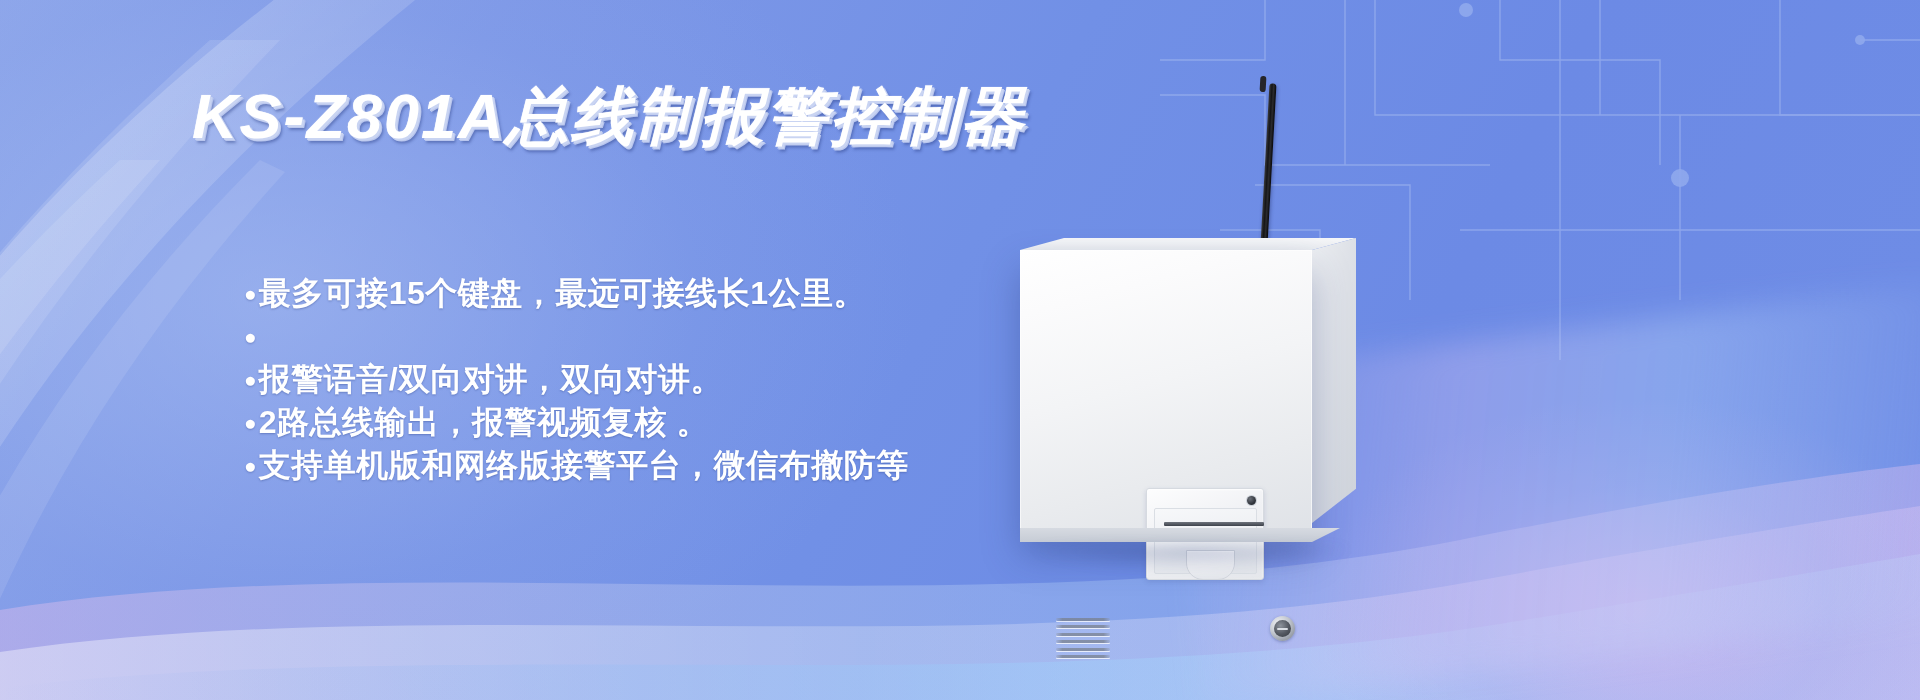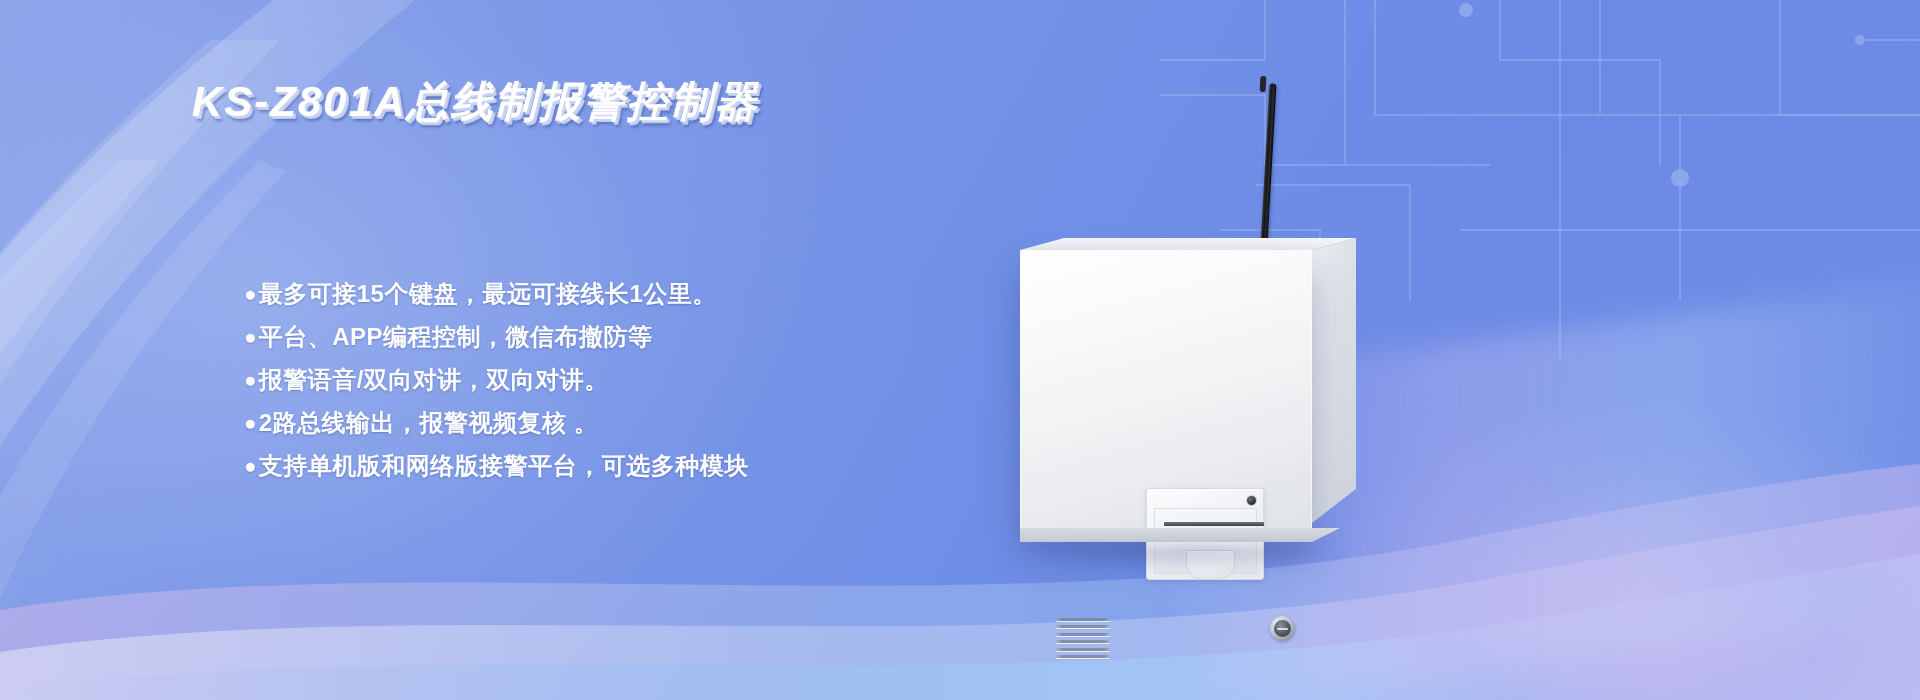--- a/index.html
+++ b/index.html
@@ -51,21 +51,21 @@
     background:linear-gradient(102deg, rgba(255,255,255,0) 0%, rgba(222,200,245,.30) 35%, rgba(186,214,250,.34) 62%, rgba(255,255,255,0) 100%);
     filter:blur(14px);
     transform:rotate(-7deg);
     pointer-events:none;
   }
 
   
   .title{
     position:absolute;
     left:192px; top:74px;
-    font-size:42px;
+    font-size:63px;
     font-weight:bold;
     font-style:italic;
     letter-spacing:2px;
     color:#ffffff;
     white-space:nowrap;
     text-shadow:
        2px 2px 0 #c9d4f2,
        3px 3px 0 #b9c6ee,
        4px 5px 3px rgba(40,60,130,.45),
        0 0 1px rgba(255,255,255,.9);
@@ -86,21 +86,21 @@
   }
   .bullet{
     color:#ffffff;
     font-size:21px;
     line-height:1;
     margin-right:2px;
     text-shadow:0 1px 2px rgba(40,60,130,.35);
   }
   .feature-text{
     color:#ffffff;
-    font-size:24px;
+    font-size:32px;
     font-weight:bold;
     letter-spacing:.5px;
     text-shadow:0 1px 2px rgba(40,60,130,.38);
   }
 
   
   .product{
     position:absolute;
     left:1010px; top:60px;
     width:560px; height:560px;
@@ -341,33 +341,32 @@
 
   <h1 class="title">KS-Z801A总线制报警控制器</h1>
 
   <ul class="features">
     <li class="feature">
       <span class="bullet">●</span>
       <span class="feature-text">最多可接15个键盘，最远可接线长1公里。</span>
     </li>
     <li class="feature">
       <span class="bullet">●</span>
-      <span class="feature-text">平台、APP编程控制，微信布撤防等</span>
     </li>
     <li class="feature">
       <span class="bullet">●</span>
       <span class="feature-text">报警语音/双向对讲，双向对讲。</span>
     </li>
     <li class="feature">
       <span class="bullet">●</span>
       <span class="feature-text">2路总线输出，报警视频复核 。</span>
     </li>
     <li class="feature">
       <span class="bullet">●</span>
-      <span class="feature-text">支持单机版和网络版接警平台，可选多种模块</span>
+      <span class="feature-text">支持单机版和网络版接警平台，微信布撤防等</span>
     </li>
   </ul>
 
   <div class="product">
 
     <div class="antenna-tip"></div>
     <div class="antenna"></div>
     <div class="antenna-base"></div>
 
     <div class="box-top"></div>

